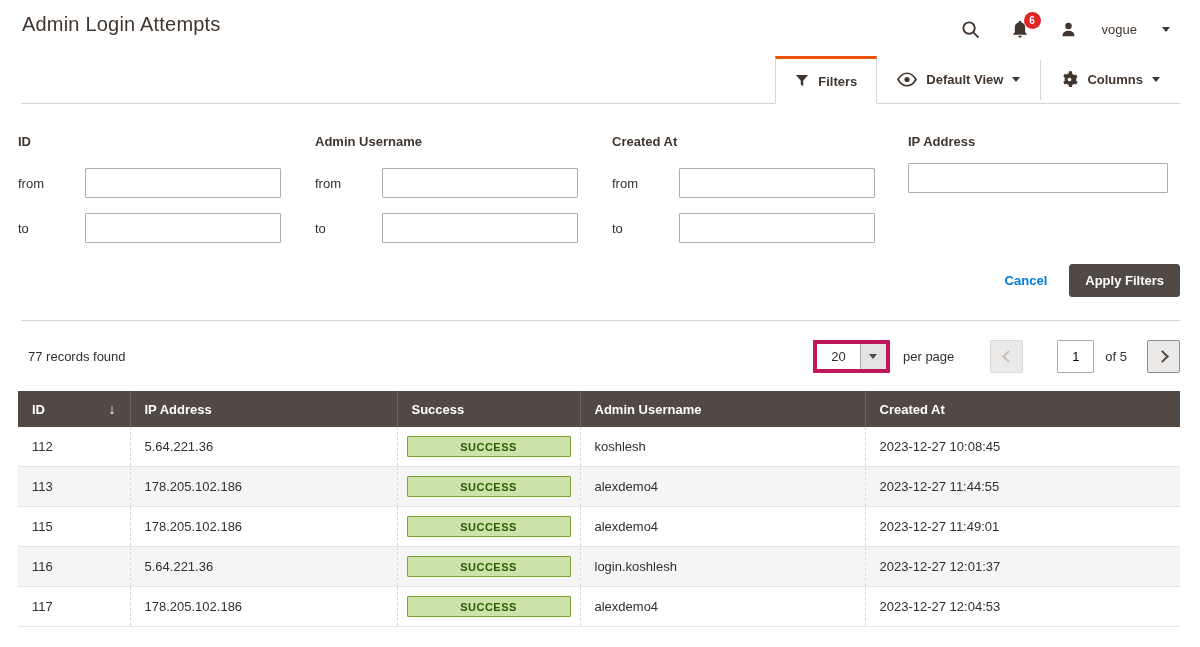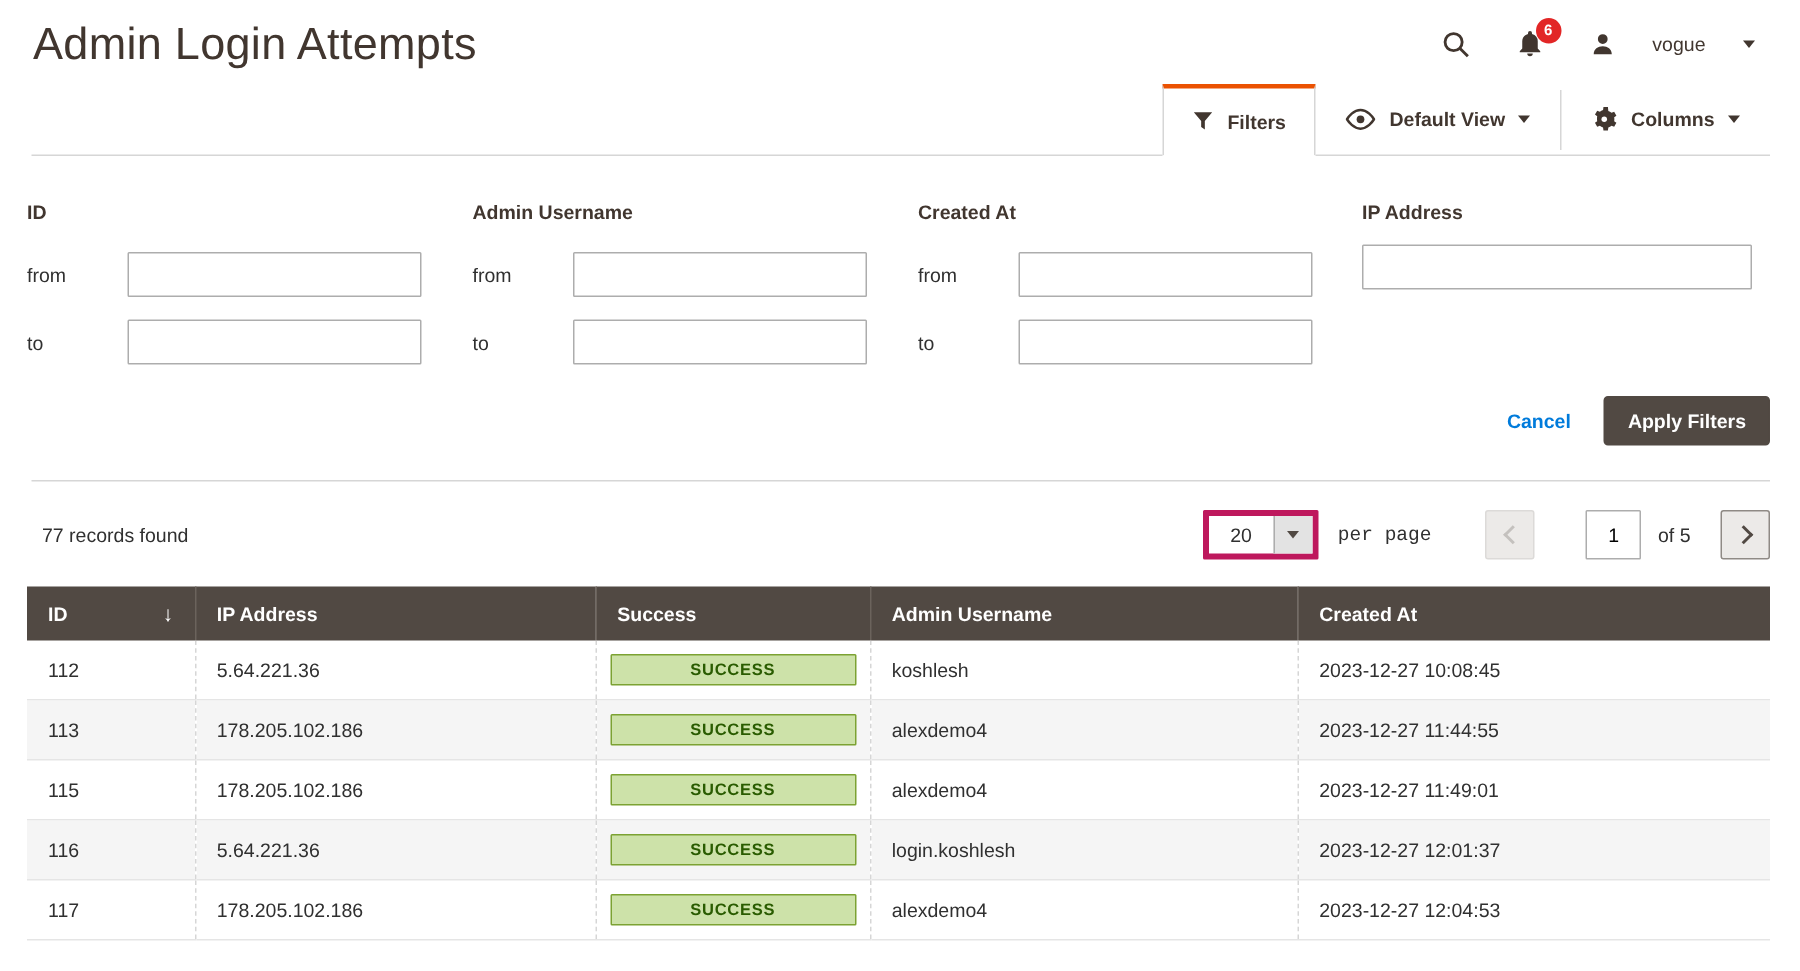--- a/index.html
+++ b/index.html
@@ -2,21 +2,21 @@
 <html><head>
 <meta charset="utf-8">
 <style>
   * { box-sizing: border-box; margin: 0; padding: 0; }
   html,body { width:1200px; height:647px; overflow:hidden; background:#fff;
     font-family:"Liberation Sans", sans-serif; color:#303030; font-size:13px; }
 
   
   .page-header { display:flex; justify-content:space-between; align-items:flex-start;
     padding:13px 30px 0 22px; height:56px; }
-  .page-title { font-size:30px; font-weight:400; color:#41362f; letter-spacing:.2px; }
+  .page-title { font-size:20px; font-weight:400; color:#41362f; letter-spacing:.2px; }
   .header-actions { display:flex; align-items:center; gap:30px; margin-top:6px; }
   .icon-btn { position:relative; display:inline-flex; align-items:center; cursor:pointer; }
   .notif-badge { position:absolute; top:-7px; right:-11px; min-width:17px; height:17px;
     background:#e22626; border-radius:9px; color:#fff; font-size:10px; font-weight:700;
     display:flex; align-items:center; justify-content:center; padding:0 4px; }
   .user-menu { display:flex; align-items:center; gap:25px; cursor:pointer; color:#41362f; }
   .caret-down { width:0; height:0; border-left:4px solid transparent;
     border-right:4px solid transparent; border-top:5px solid #41362f; }
 
   
@@ -55,21 +55,21 @@
     padding:0 20px 0 28px; height:70px; }
   .records-found { color:#303030; }
   .pager { display:flex; align-items:center; }
   .pagesize-select { width:77px; height:33px; border:4px solid #be185d; border-radius:1px;
     display:flex; background:#fff; cursor:pointer; }
   .pagesize-value { flex:1; display:flex; align-items:center; justify-content:center; }
   .pagesize-arrow { width:26px; background:#e3e3e3; border-left:1px solid #adadad;
     display:flex; align-items:center; justify-content:center; }
   .tri-down { width:0; height:0; border-left:4px solid transparent;
     border-right:4px solid transparent; border-top:5px solid #514943; }
-  .per-page-label { margin-left:13px;font-family:Liberation Mono, monospace; }
+  .per-page-label { margin-left:13px; }
   .page-btn { width:33px; height:33px; border-radius:2px; display:flex; align-items:center;
     justify-content:center; cursor:pointer; }
   .page-btn.prev { margin-left:36px; background:#eceae8; border:1px solid #dcdad8;
     color:#c4c1be; cursor:default; }
   .page-btn.next { margin-left:20px; background:#eceae8; border:1px solid #8f8a85;
     color:#514943; }
   .chev { width:9px; height:9px; border-left:2px solid currentColor;
     border-bottom:2px solid currentColor; }
   .chev.left  { transform:rotate(45deg); margin-left:3px; }
   .chev.right { transform:rotate(-135deg); margin-right:3px; }

